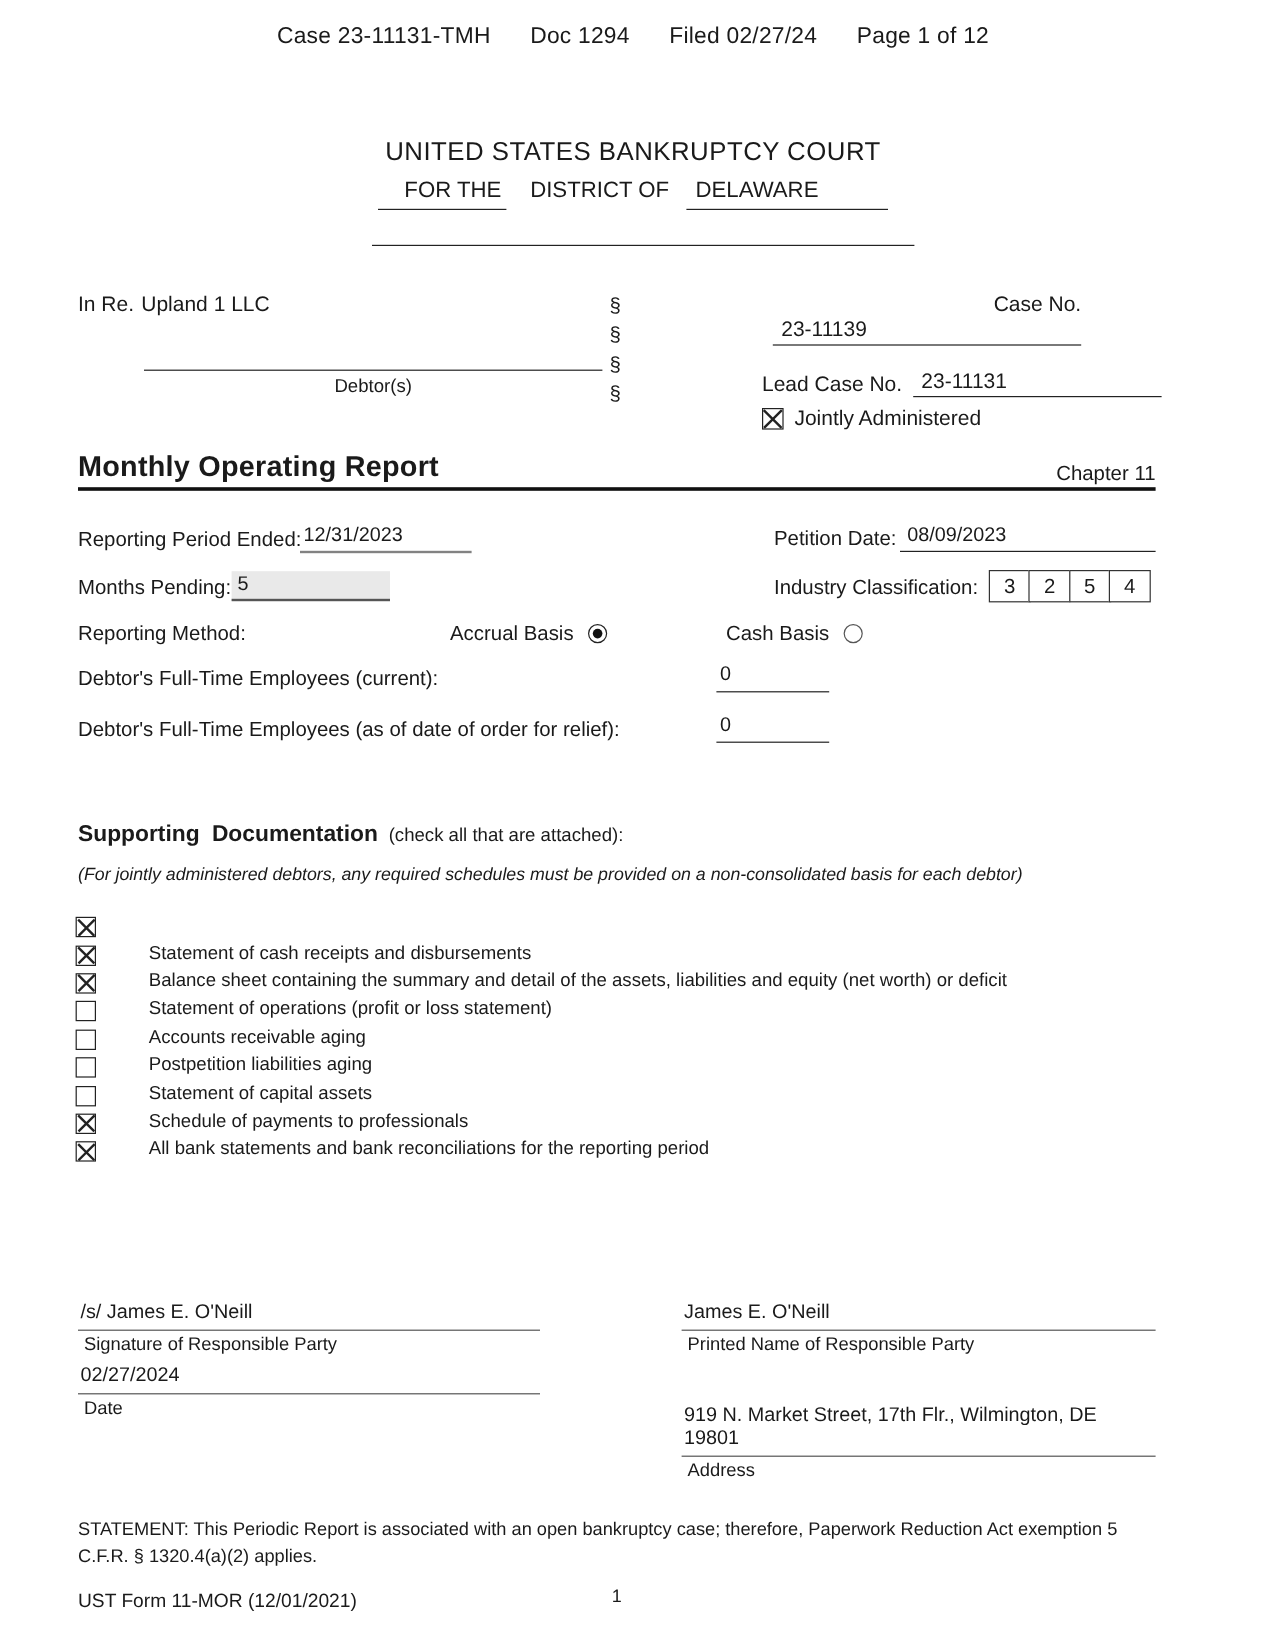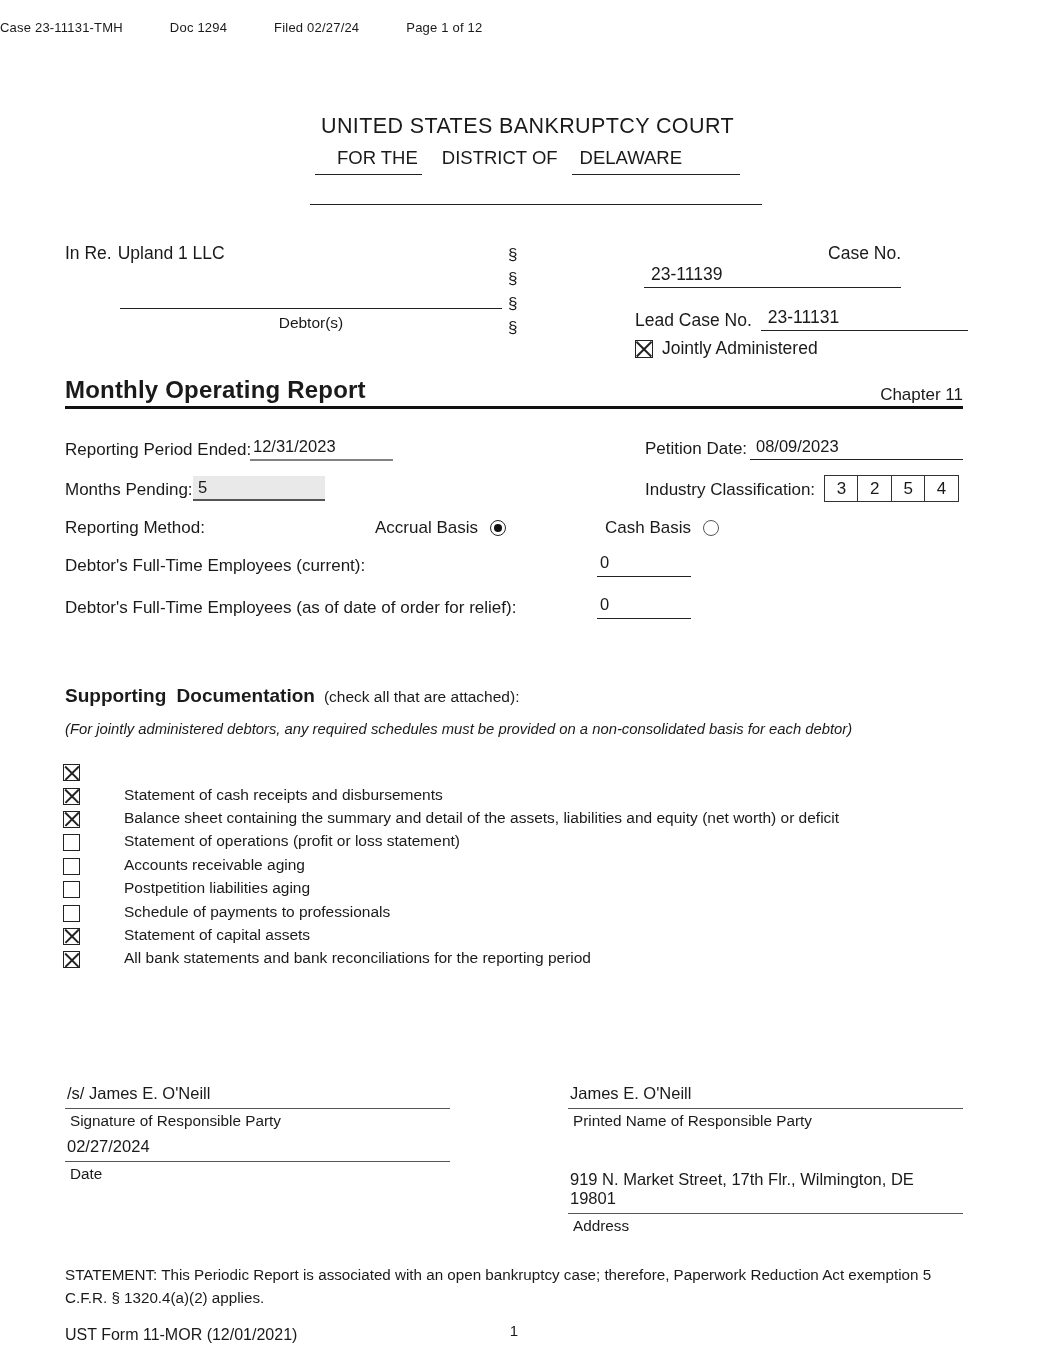--- a/index.html
+++ b/index.html
@@ -1,22 +1,22 @@
 <!DOCTYPE html>
 <html><head>
 <meta charset="utf-8">
 <style>
   html,body{margin:0;padding:0;background:#fff;}
   .page{position:relative;width:1055px;height:1365px;background:#ffffff;
         font-family:"Liberation Sans", sans-serif;color:#1a1a1a;overflow:hidden;}
   .abs{position:absolute;}
 
   
-  .doc-header{top:20px;left:0;width:1055px;display:flex;gap:47px;
-              font-size:13px;letter-spacing:0.2px;}
+  .doc-header{top:20px;left:0;width:1055px;display:flex;justify-content:center;gap:33px;
+              font-size:19px;letter-spacing:0.2px;}
 
   
   .court-line1{top:114px;left:0;width:1055px;text-align:center;font-size:21.5px;letter-spacing:0.4px;}
   .court-line2{top:147px;left:0;width:1055px;text-align:center;font-size:18.5px;}
   .uf-forthe{display:inline-block;border-bottom:1.6px solid #222;padding:0 4px 5px 22px;}
   .uf-mid{display:inline-block;margin:0 14px 0 20px;}
   .uf-district{display:inline-block;border-bottom:1.6px solid #222;padding:0 58px 5px 8px;}
   .blank-rule{top:204px;left:310px;width:452px;border-top:1.6px solid #222;height:0;}
 
   
@@ -195,25 +195,25 @@
     <div class="sd-item">
       <span class="cb"></span>
       <span class="lab">Accounts receivable aging</span>
     </div>
     <div class="sd-item">
       <span class="cb"></span>
       <span class="lab">Postpetition liabilities aging</span>
     </div>
     <div class="sd-item">
       <span class="cb"></span>
+      <span class="lab">Statement of capital assets</span>
+    </div>
+    <div class="sd-item">
+      <span class="cb"></span>
       <span class="lab">Schedule of payments to professionals</span>
-    </div>
-    <div class="sd-item">
-      <span class="cb"></span>
-      <span class="lab">Statement of capital assets</span>
     </div>
     <div class="sd-item">
       <span class="cb checked"></span>
       <span class="lab">All bank statements and bank reconciliations for the reporting period</span>
     </div>
     <div class="sd-item">
       <span class="cb checked"></span>
     </div>
   </div>
 

